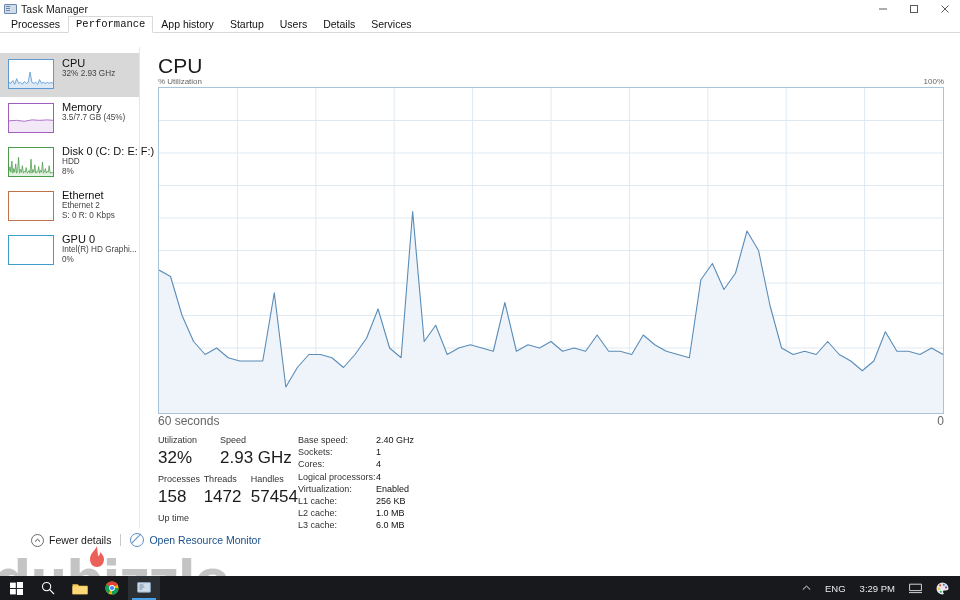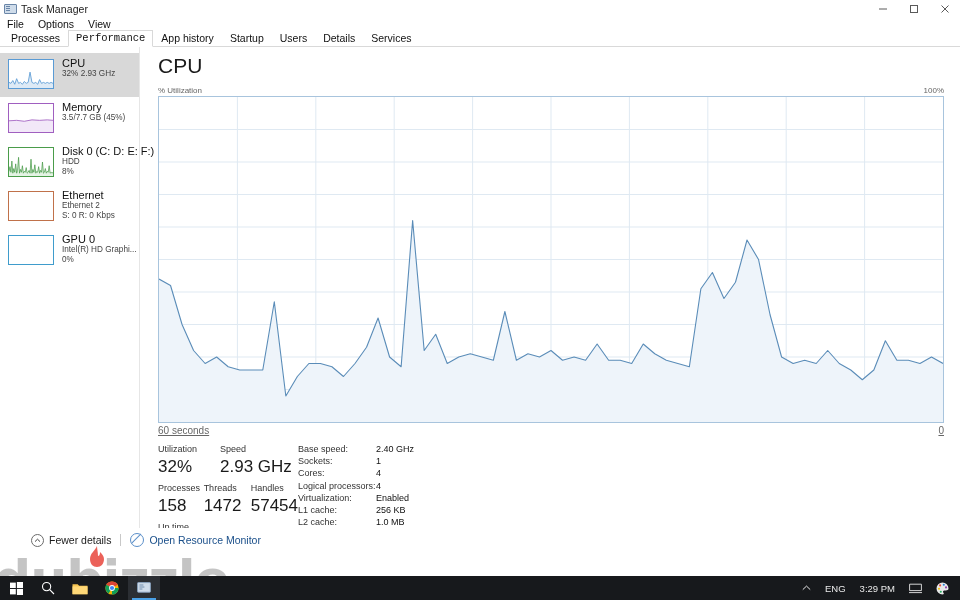--- a/index.html
+++ b/index.html
@@ -44,26 +44,26 @@
   .side-thumb svg{position:absolute;left:0;top:0;width:100%;height:100%;}
   .side-text{min-width:0;}
   .side-name{font-size:11px;color:#111;line-height:12px;white-space:nowrap;}
   .side-sub{font-size:8.2px;color:#444;line-height:10px;white-space:nowrap;}
 
   
   .main{flex:1;position:relative;padding:8px 16px 0 18px;box-sizing:border-box;}
   .main-head{display:flex;align-items:flex-start;justify-content:space-between;}
   .main-title{font-size:21px;color:#1a1a1a;line-height:22px;font-weight:400;}
   .cpu-model{font-size:10.5px;color:#222;padding-top:5px;}
-  .axis-row{display:flex;justify-content:space-between;font-size:8px;color:#666;margin-top:9px;line-height:9px;}
+  .axis-row{display:flex;justify-content:space-between;font-size:8px;color:#666;line-height:9px;}
 
   .graph{position:relative;height:327px;margin-top:1px;border:1px solid #a8c4dd;box-sizing:border-box;background:#fff;}
   .graph svg{display:block;width:100%;height:100%;}
 
-  .time-row{display:flex;justify-content:space-between;font-size:10px;color:#666;margin-top:3px;line-height:9px;text-decoration:underline;}
+  .time-row{display:flex;justify-content:space-between;font-size:12px;color:#666;margin-top:3px;line-height:9px;}
 
   
   .stats{display:flex;margin-top:8px;}
   .stats-left{width:140px;flex:0 0 140px;}
   .stat-grp{display:flex;}
   .stat-cell{margin-right:0;}
   .stat-lbl{font-size:9px;color:#333;line-height:13px;}
   .stat-val{font-size:17px;color:#1a1a1a;line-height:21px;font-weight:400;}
   .stats-right{flex:0 0 auto;padding-left:0;}
   .kv{display:flex;font-size:9px;color:#222;line-height:12.2px;}
@@ -117,25 +117,20 @@
             </svg>
         </div>
         <div class="winbtn close">
           <svg width="10" height="10" viewBox="0 0 10 10">
               <path d="M1.5 1.5l7 7M8.5 1.5l-7 7" stroke="#5a5a5a" stroke-width="1" fill="none"></path>
             </svg>
         </div>
       </div>
     </div>
 
-    <div class="menubar">
-      <div class="menuitem">File</div>
-      <div class="menuitem">Options</div>
-      <div class="menuitem">View</div>
-    </div>
 
     <div class="tabstrip">
       <div class="tab">Processes</div>
       <div class="tab active">Performance</div>
       <div class="tab">App history</div>
       <div class="tab">Startup</div>
       <div class="tab">Users</div>
       <div class="tab">Details</div>
       <div class="tab">Services</div>
     </div>

